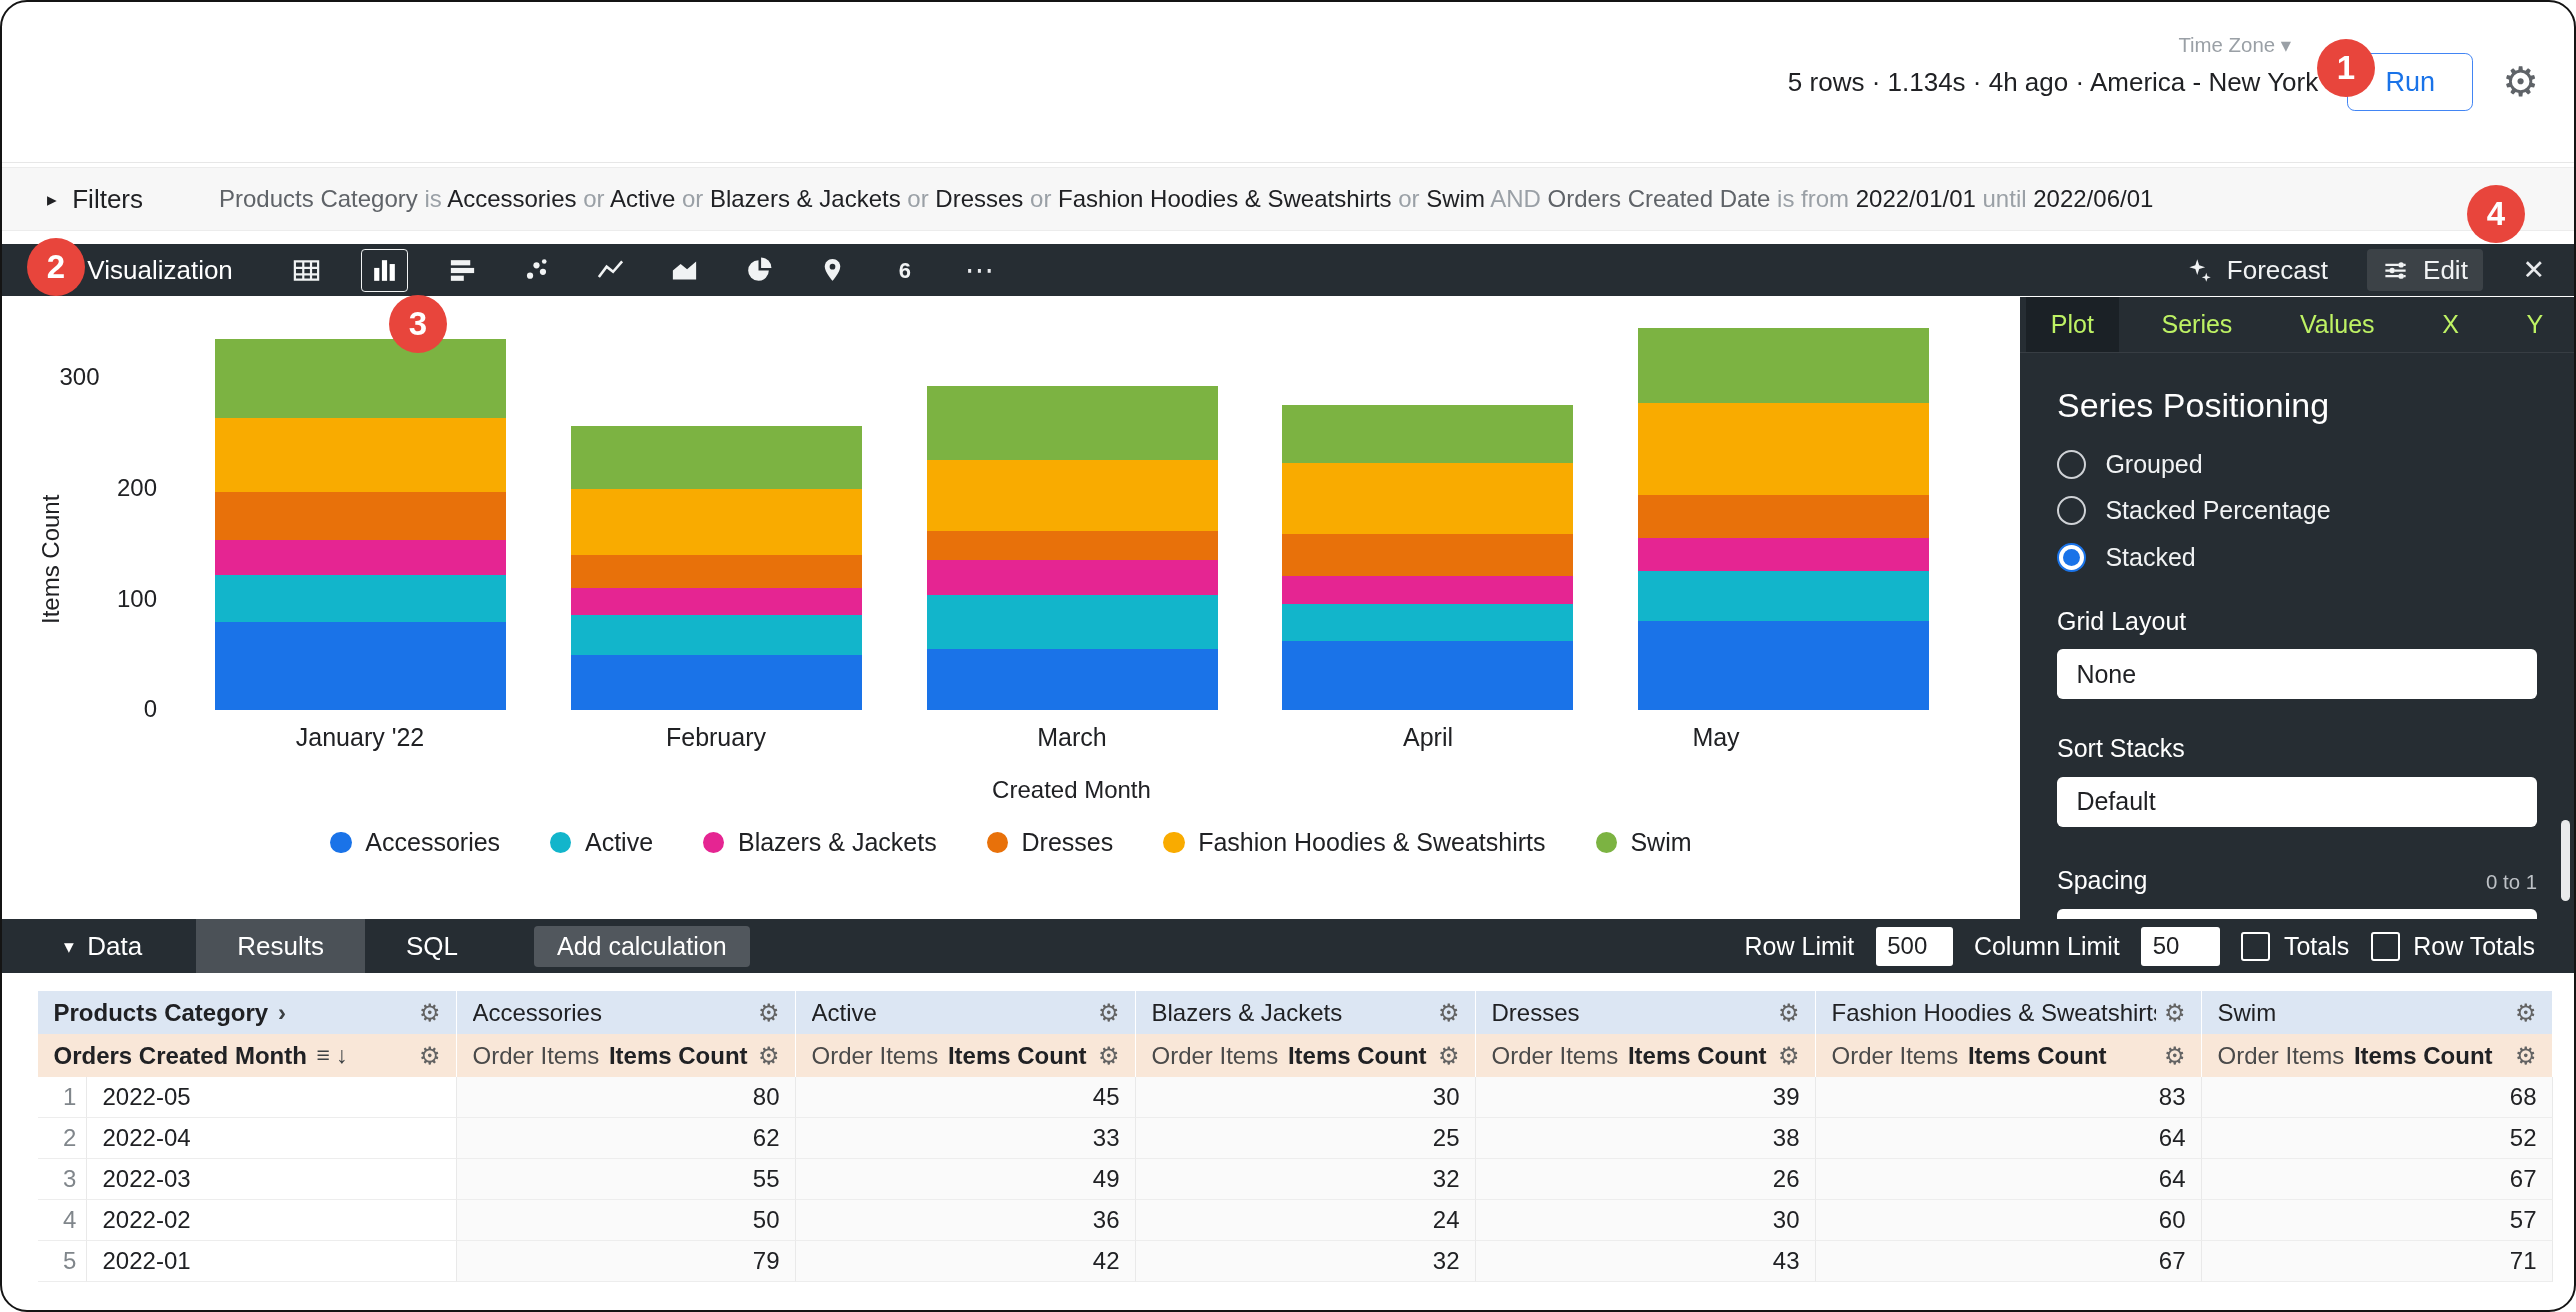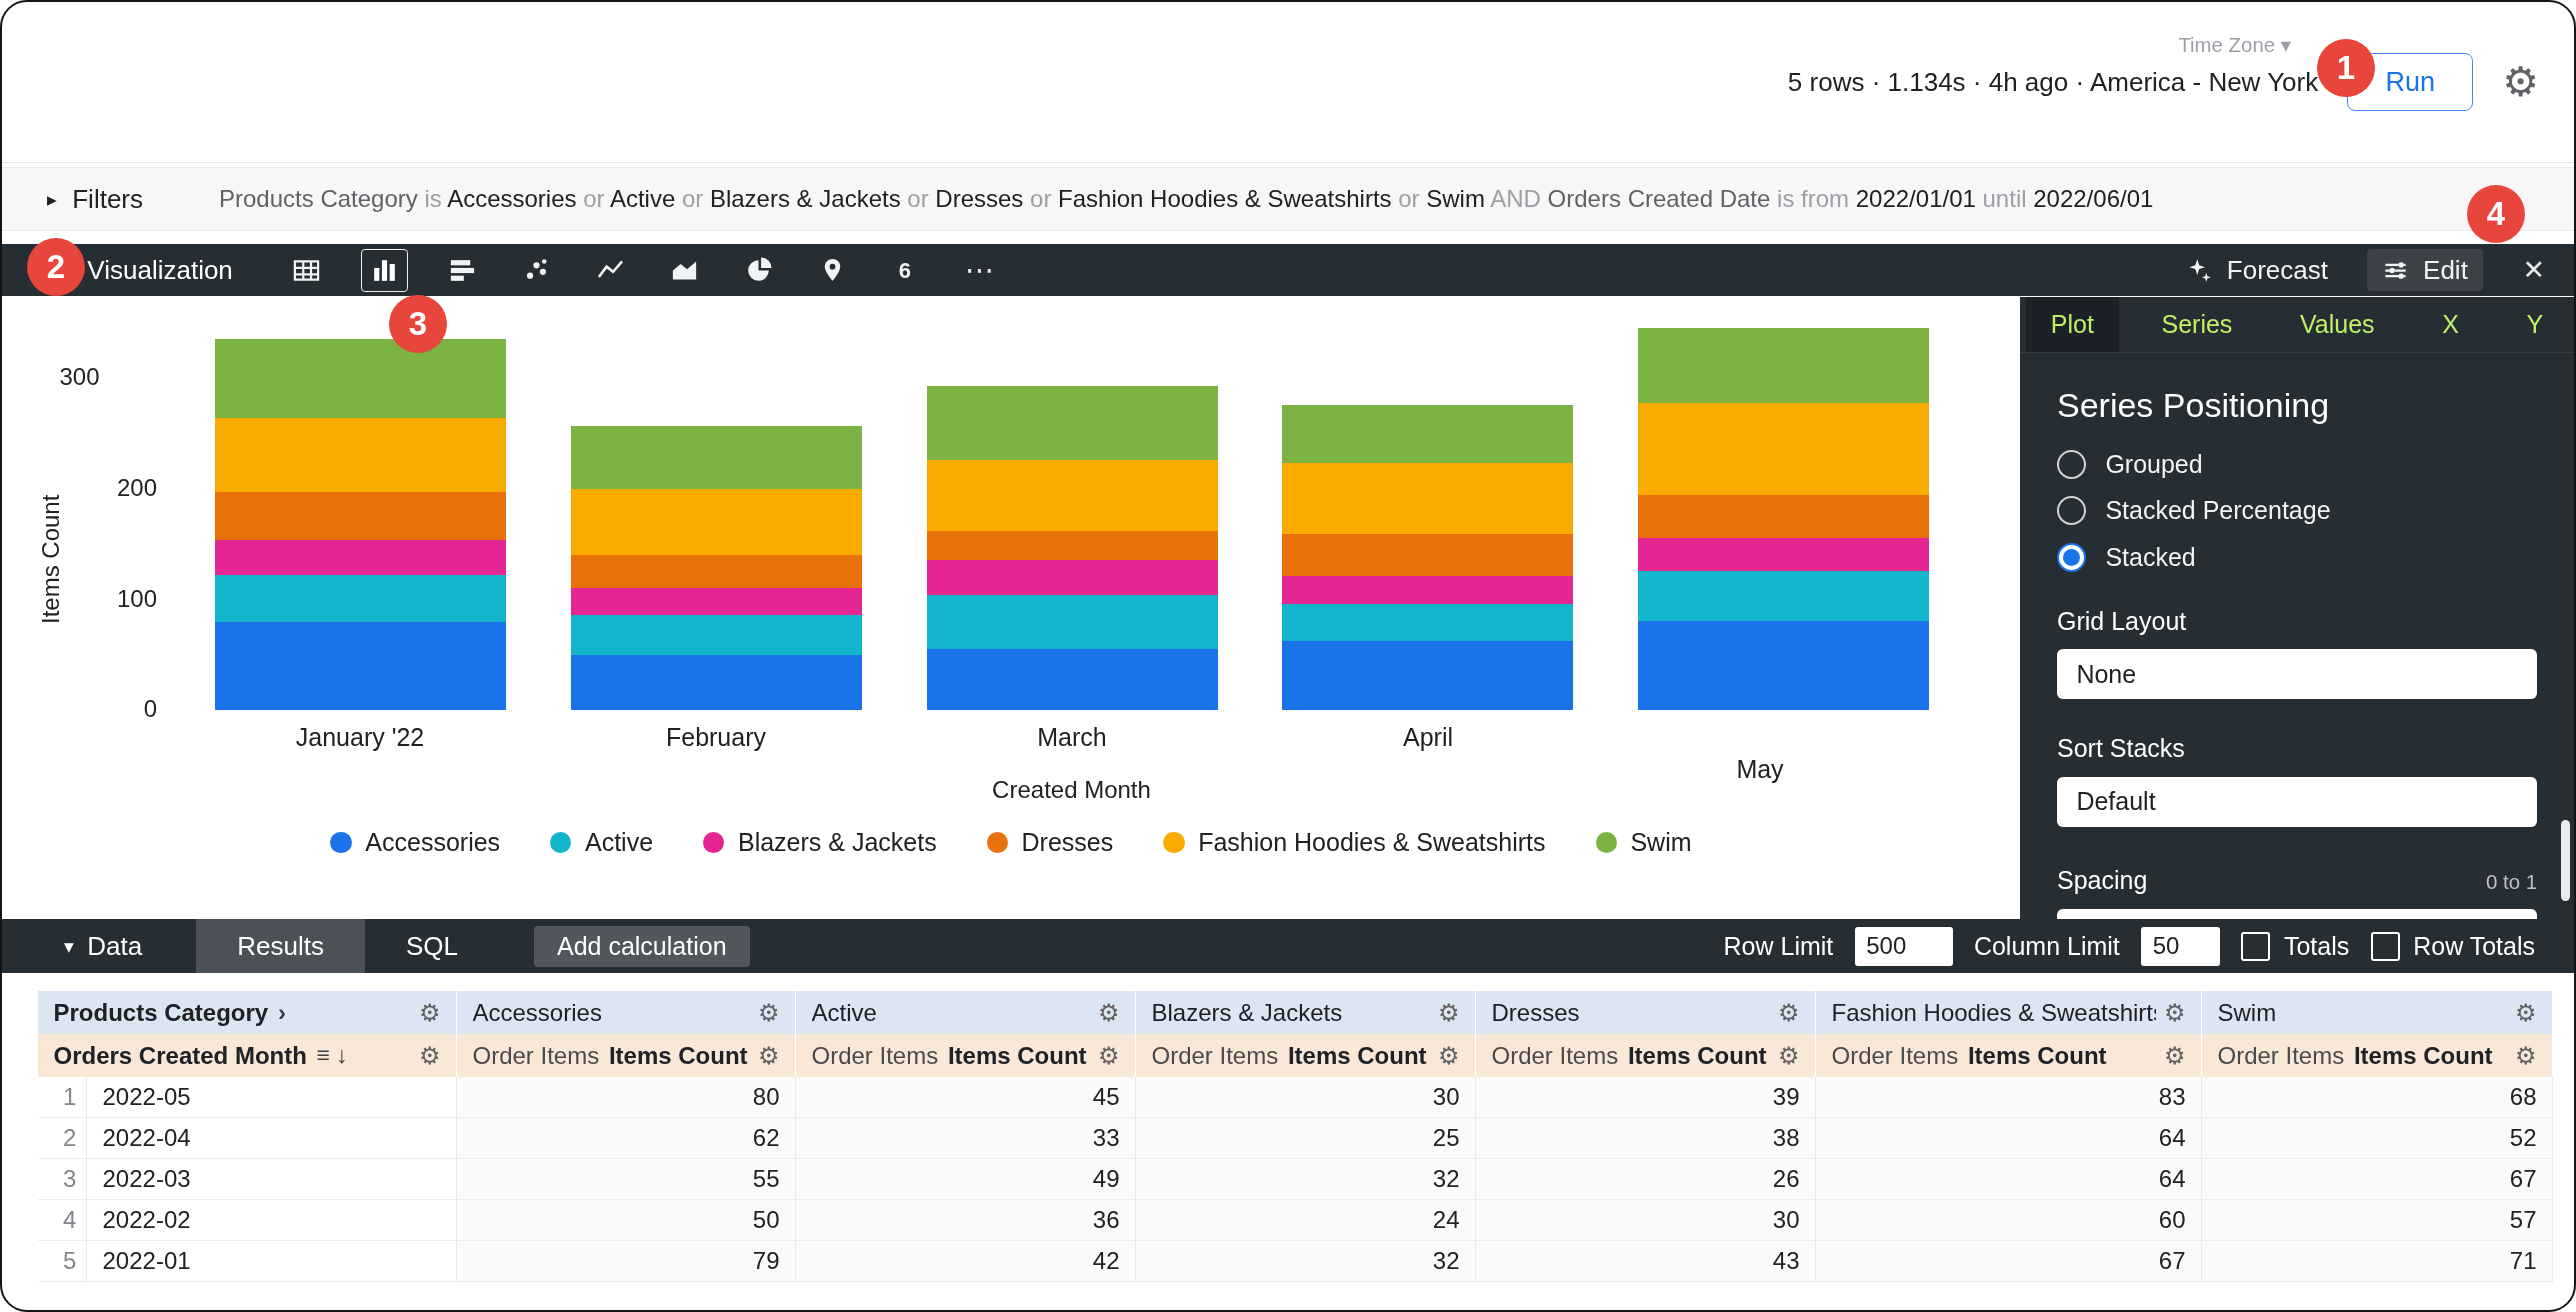--- a/index.html
+++ b/index.html
@@ -78,21 +78,21 @@
   
   .data-bar { position:absolute; top:917px; left:0; right:0; height:54px; background:#262d33;
               display:flex; align-items:center; color:#fff; }
   .data-title { margin-left:62px; display:flex; align-items:center; gap:13.6px; font-size:26px; }
   .data-tabs { display:flex; margin-left:54px; height:100%; }
   .dtab { display:flex; align-items:center; padding:0 41px; font-size:26px; cursor:pointer; }
   .dtab.active { background:#4b5157; }
   .add-calc { margin-left:35px; background:#51575d; border-radius:3.9px; height:41px; display:flex;
               align-items:center; padding:0 23px; font-size:25px; cursor:pointer; }
   .data-right { margin-left:auto; display:flex; align-items:center; gap:21.3px; margin-right:39px; font-size:25px; }
-  .limit-input { width:98px; height:39px; background:#fff; color:#202124; border:none; border-radius:2.9px;
+  .limit-input { width:77px; height:39px; background:#fff; color:#202124; border:none; border-radius:2.9px;
                  font-size:24px; padding:0 11.6px; font-family:inherit; }
   .chk { width:29px; height:29px; border:2.9px solid #fff; border-radius:2.9px; flex:none; cursor:pointer; }
   .chk-group { display:flex; align-items:center; gap:13.6px; }
 
   
   .table { position:absolute; top:989px; left:36px; width:2516px; }
   .tr { display:grid; grid-template-columns:49px 370px 339px 340px 340px 340px 386px 351px; }
   .cell { display:flex; align-items:center; font-size:24px; color:#202124; padding:0 15.5px; height:43px; }
   .h1 .cell { background:#dce6f3; border-right:1.9px solid #fff; font-weight:500; justify-content:space-between; }
   .h2 .cell { background:#f9e7d8; border-right:1.9px solid #fff; justify-content:space-between; }
@@ -288,21 +288,21 @@
       </div>
       <div class="xtick" style="left: 1248px; width: 356px;">April</div>
       <div class="bar" style="left: 1636px; bottom: 209px;">
         <div class="seg" style="height: 89px; background: rgb(26, 115, 232);"></div>
         <div class="seg" style="height: 50px; background: rgb(18, 181, 203);"></div>
         <div class="seg" style="height: 33px; background: rgb(229, 37, 146);"></div>
         <div class="seg" style="height: 43px; background: rgb(232, 113, 10);"></div>
         <div class="seg" style="height: 92px; background: rgb(249, 171, 0);"></div>
         <div class="seg" style="height: 75px; background: rgb(124, 179, 66);"></div>
       </div>
-      <div class="xtick" style="left: 1580px; width: 356px; margin-top: 32px;">May</div>
+      <div class="xtick" style="left: 1536px; width: 356px;">May</div>
     </div>
 
   <div class="panel">
     <div class="panel-tabs" id="panel-tabs">
         <div class="ptab active">Plot</div>
         <div class="ptab">Series</div>
         <div class="ptab">Values</div>
         <div class="ptab">X</div>
         <div class="ptab">Y</div>
       </div>

